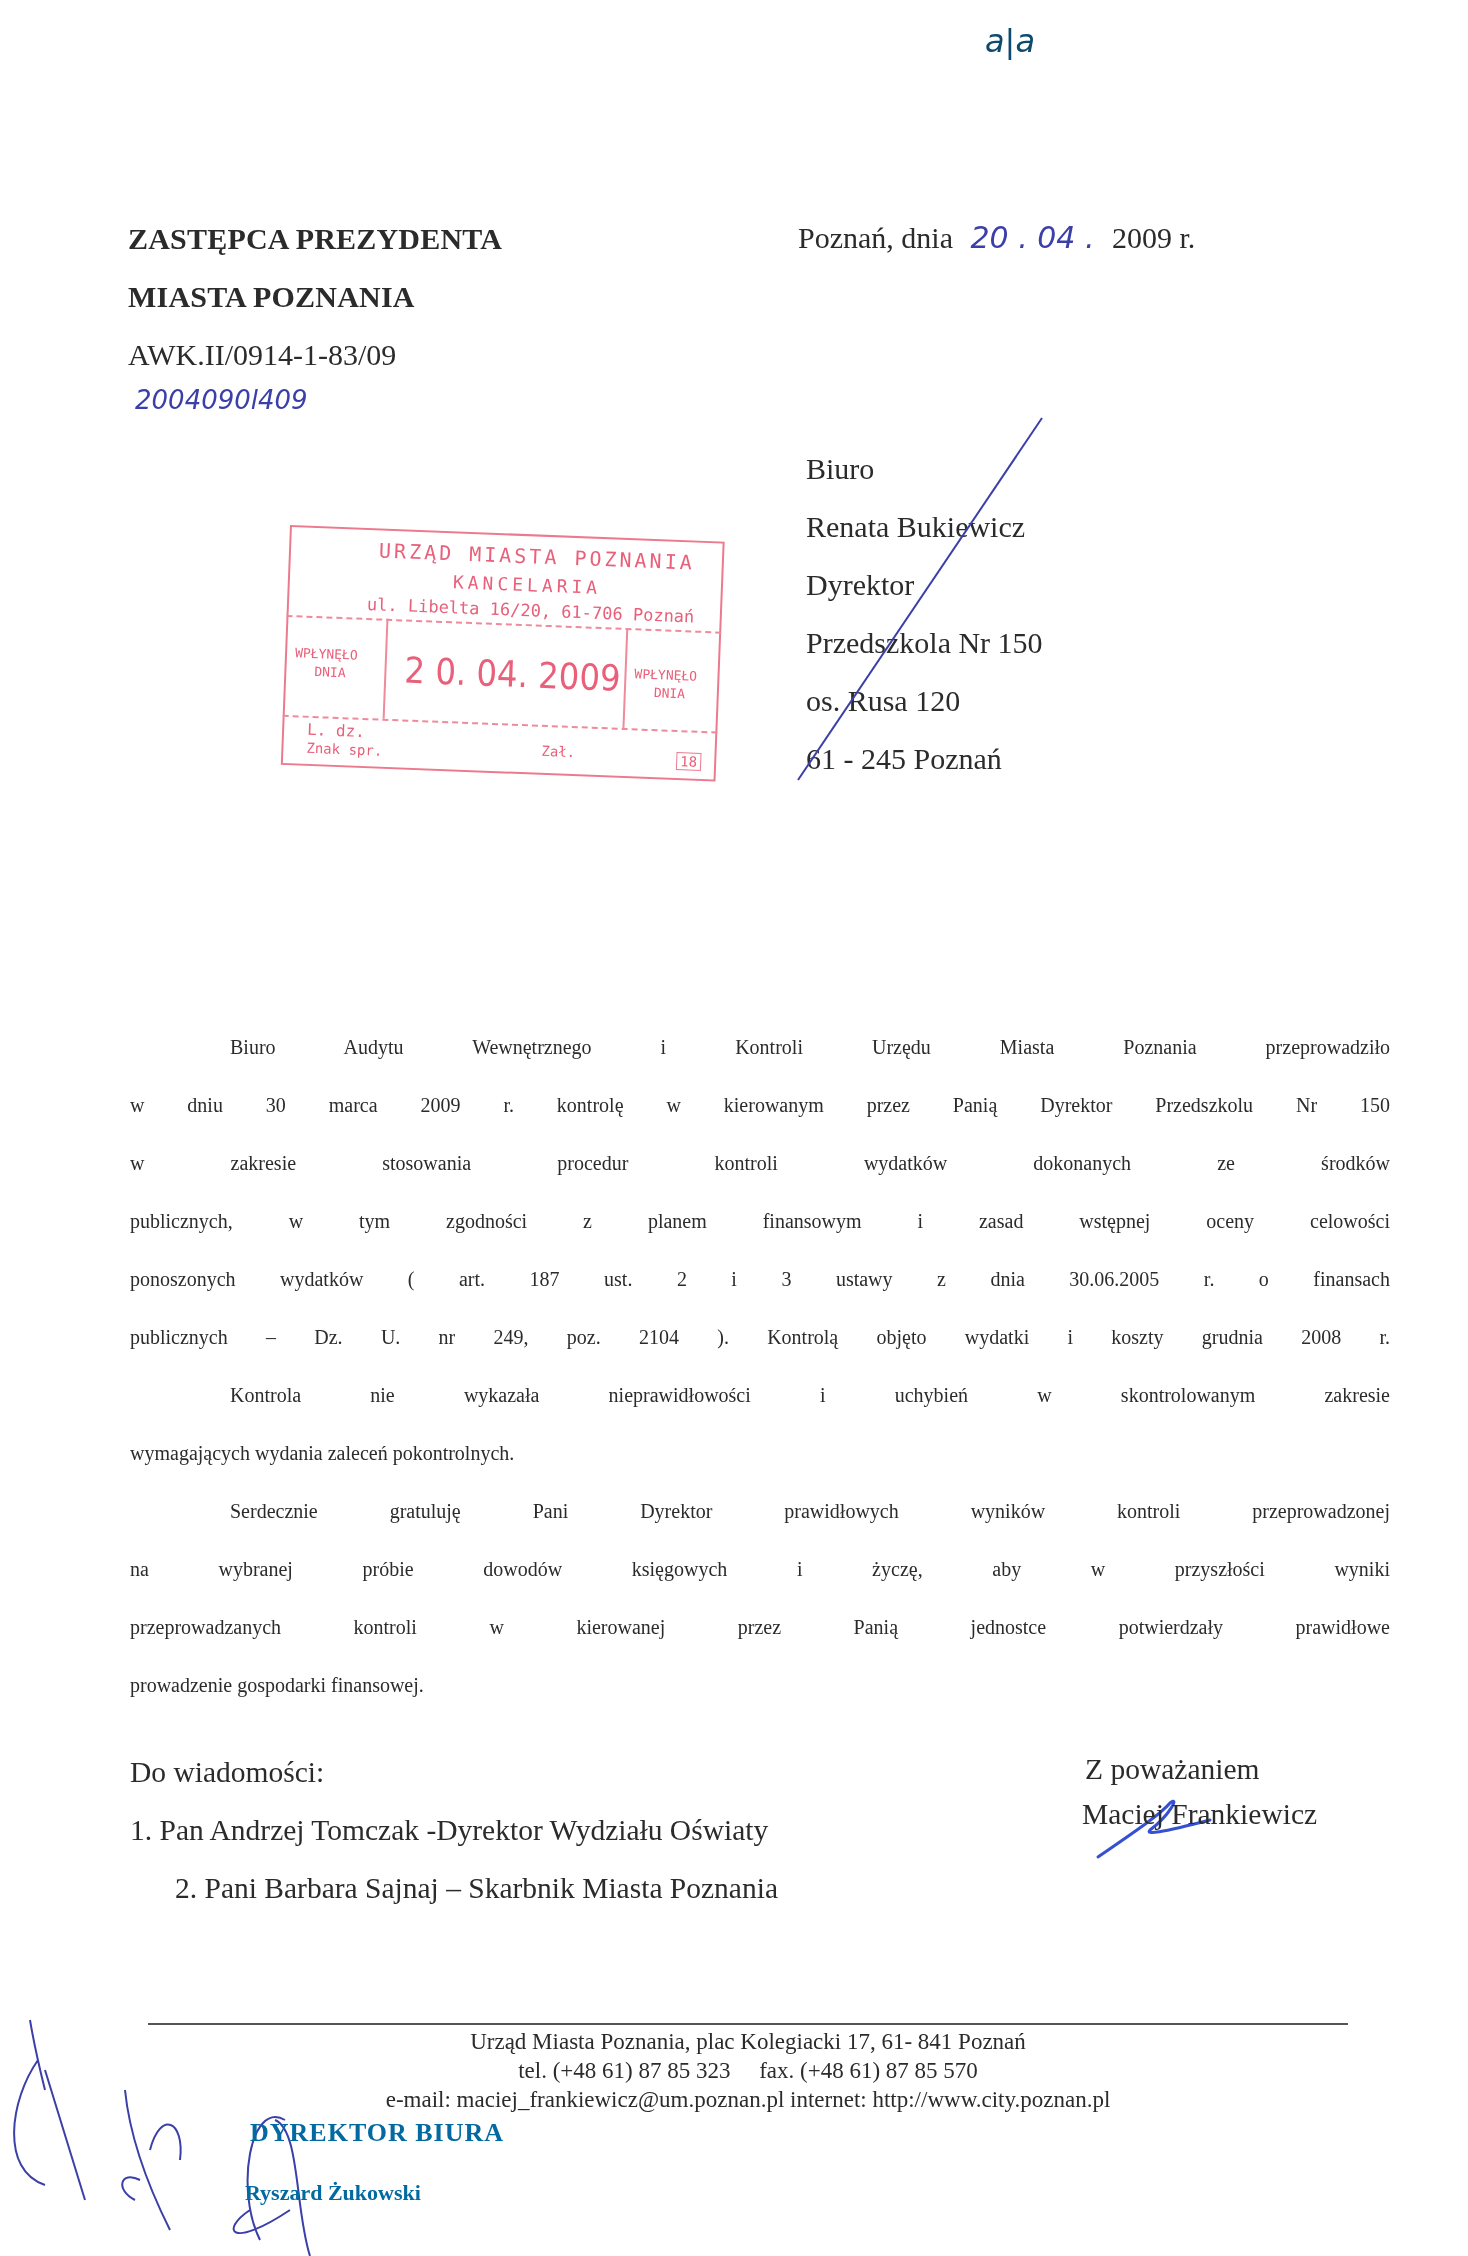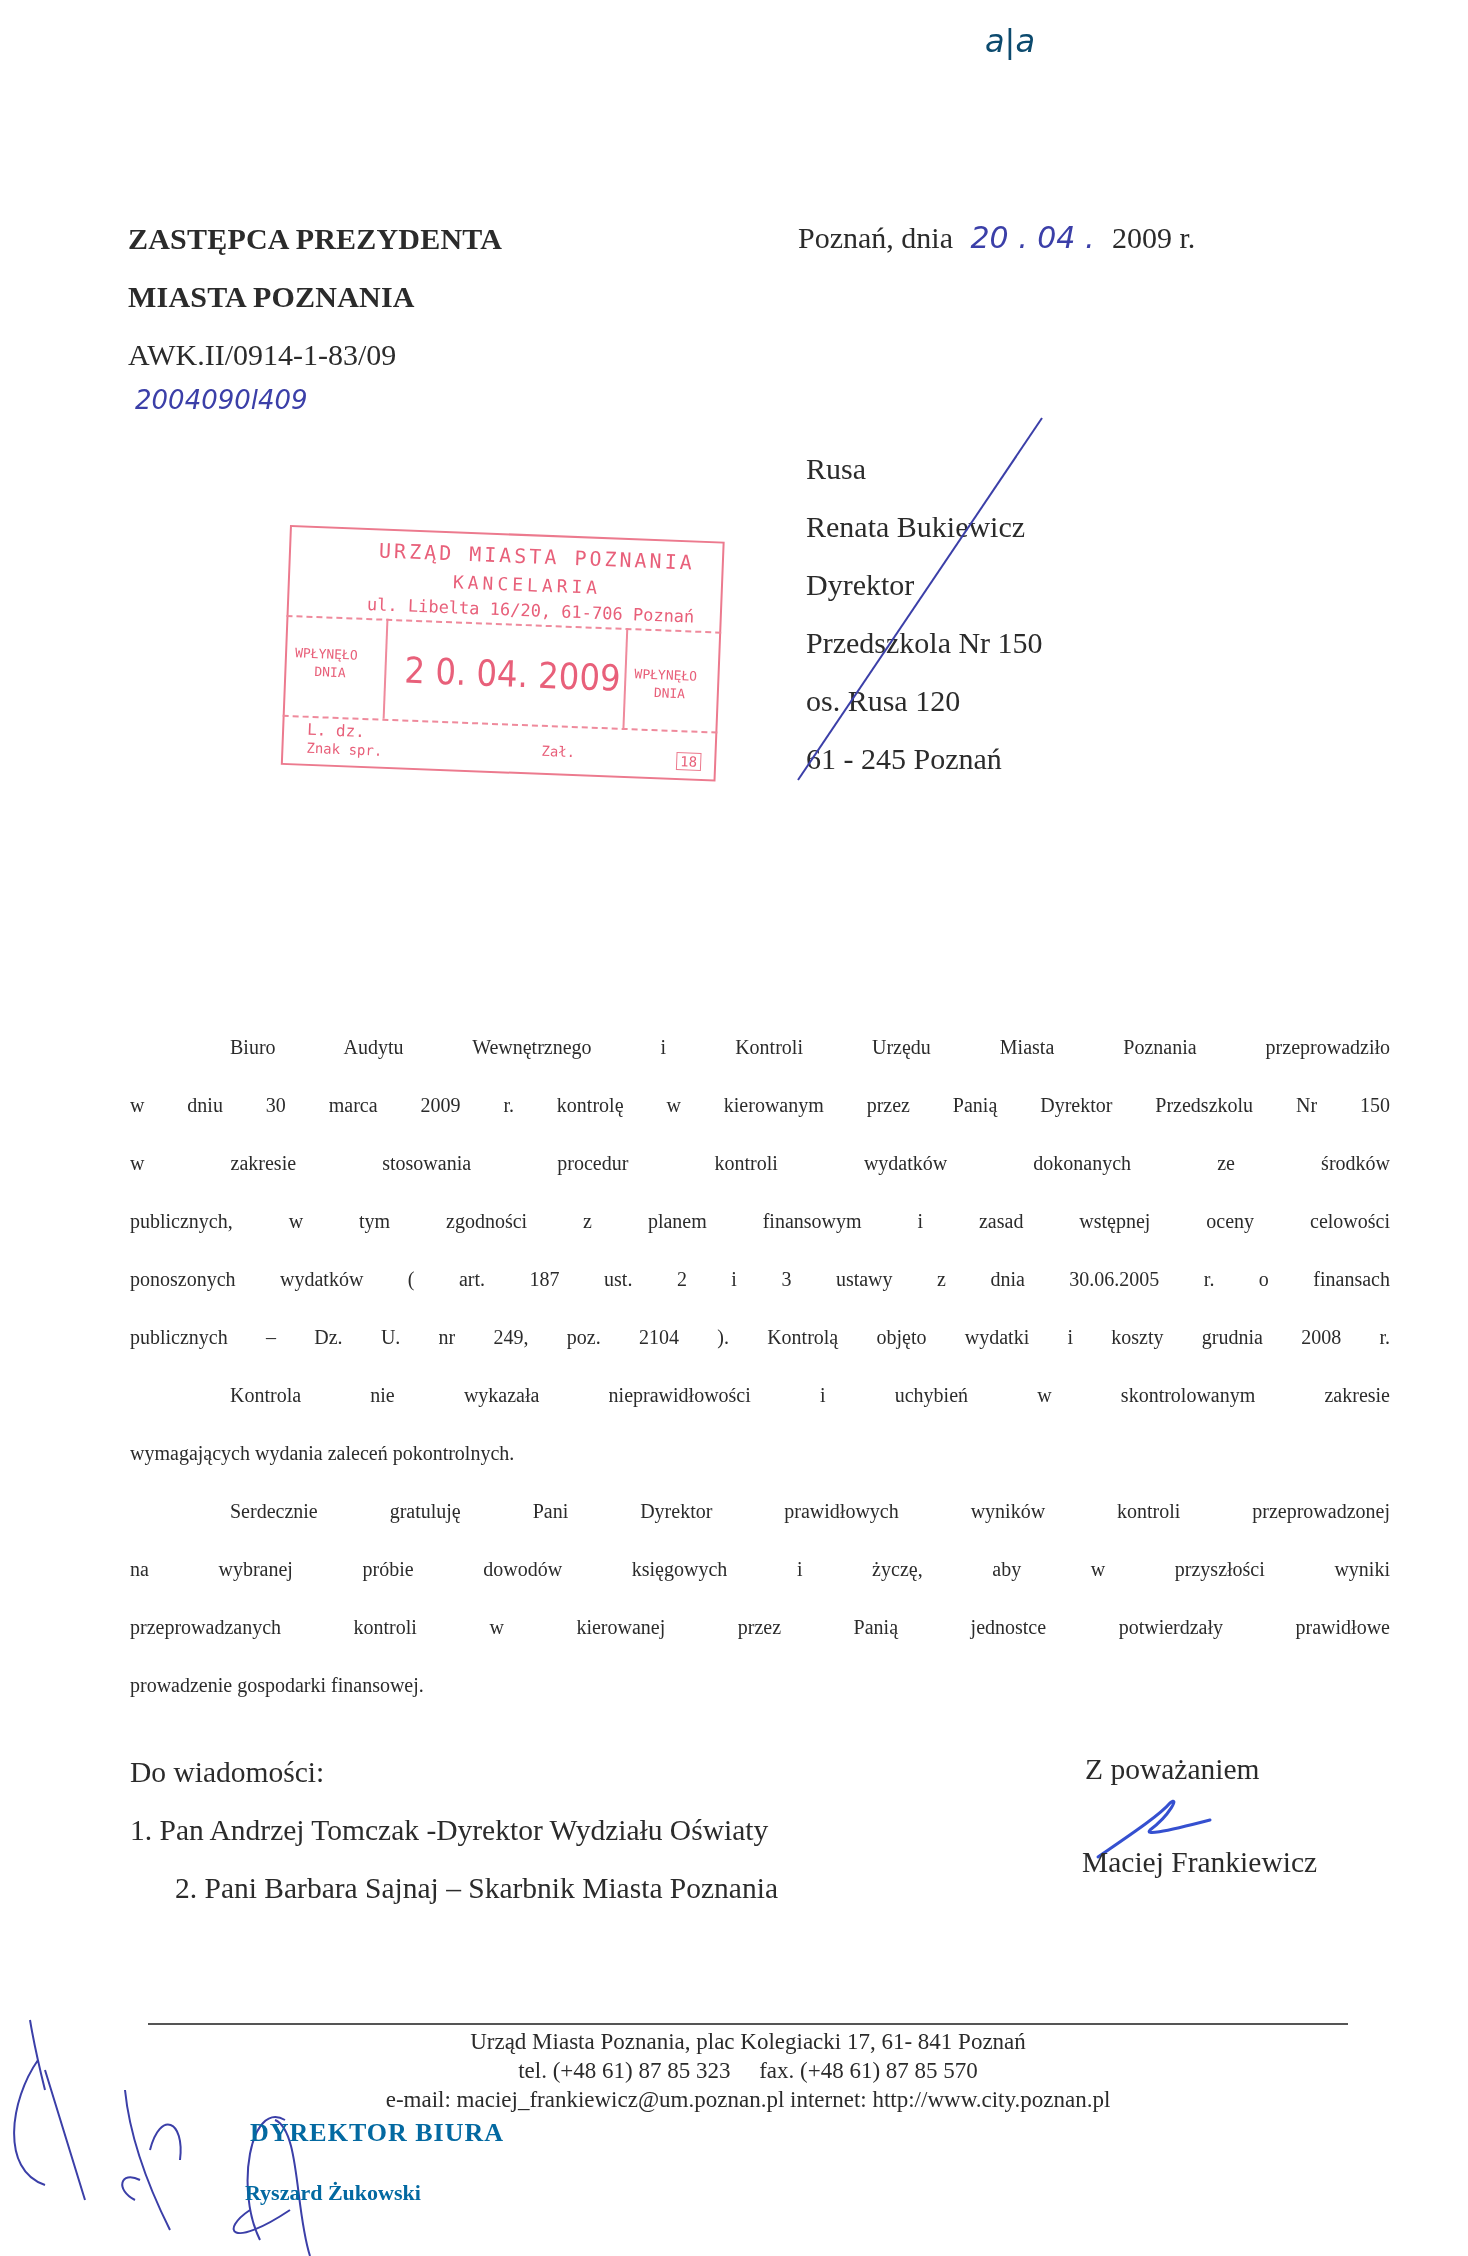--- a/index.html
+++ b/index.html
@@ -54,21 +54,21 @@
   <div class="txt" style="left:120px; top:120px; font-size:36px; font-family:'DejaVu Sans Condensed','DejaVu Sans',sans-serif;">2 0. 04. 2009</div>
   <div class="txt" style="left:350px; top:128px; font-size:13px;">WPŁYNĘŁO</div>
   <div class="txt" style="left:370px; top:146px; font-size:13px;">DNIA</div>
   <div class="hline" style="top:190px;"></div>
   <div class="txt" style="left:25px; top:194px; font-size:16px;">L. dz.</div>
   <div class="txt" style="left:260px; top:208px; font-size:14px;">Zał.</div>
   <div class="txt" style="left:25px; top:214px; font-size:14px;">Znak spr.</div>
   <div class="txt" style="left:395px; top:212px; font-size:14px; border:1.5px solid #ec7a8e; padding:0 3px;">18</div>
 </div>
 
-<div class="abs t30" style="left:806px; top:452px;">Rusa</div>
+<div class="abs t30" style="left:806px; top:452px;">Biuro</div>
 <div class="abs t30" style="left:806px; top:510px;">Renata Bukiewicz</div>
 <div class="abs t30" style="left:806px; top:568px;">Dyrektor</div>
 <div class="abs t30" style="left:806px; top:626px;">Przedszkola  Nr 150</div>
 <div class="abs t30" style="left:806px; top:684px;">os. Rusa 120</div>
 <div class="abs t30" style="left:806px; top:742px;">61 - 245 Poznań</div>
 
 <svg class="abs" style="left:770px; top:410px;" width="300" height="420">
   <line x1="272" y1="8" x2="28" y2="370" stroke="#3b3fa8" stroke-width="2"></line>
 </svg>
 
@@ -86,21 +86,21 @@
 <div class="line last" style="top:1646px;">prowadzenie gospodarki finansowej.</div>
 
 <div class="abs t29" style="left:130px; top:1756px;">Do wiadomości:</div>
 <div class="abs t29" style="left:130px; top:1814px;">1. Pan  Andrzej Tomczak -Dyrektor  Wydziału Oświaty</div>
 <div class="abs t29" style="left:130px; top:1872px;margin-left:45px;">2. Pani Barbara Sajnaj – Skarbnik Miasta Poznania</div>
 
 <div class="abs t29" style="left:1085px; top:1753px;">Z poważaniem</div>
 <svg class="abs" style="left:1090px; top:1795px;" width="150" height="70">
   <path d="M8 62 C 40 40, 70 20, 80 8 C 90 0, 80 20, 60 35 C 55 40, 70 38, 120 25" fill="none" stroke="#3550d0" stroke-width="3" stroke-linecap="round"></path>
 </svg>
-<div class="abs t29" style="left:1082px; top:1846px;">Maciej Frankiewicz</div>
+<div class="abs t29" style="left:1082px; top:1798px;">Maciej Frankiewicz</div>
 
 <div class="footer-rule"></div>
 <div class="foot" style="top:2029px;">Urząd Miasta Poznania, plac Kolegiacki 17, 61- 841 Poznań</div>
 <div class="foot" style="top:2058px; white-space:pre;">tel. (+48 61) 87 85 323     fax. (+48 61) 87 85 570</div>
 <div class="foot" style="top:2087px;">
   <span>e-mail: maciej_frankiewicz@um.poznan.pl  internet: http://</span><a>www.city.poznan.pl</a>
 </div>
 
 <svg class="abs" style="left:0; top:2010px;" width="330" height="246">
   <path d="M30 10 C 35 40, 40 60, 45 80 M38 50 C 10 90, 0 160, 45 175 M45 60 L 85 190" fill="none" stroke="#3b3fa8" stroke-width="2"></path>

